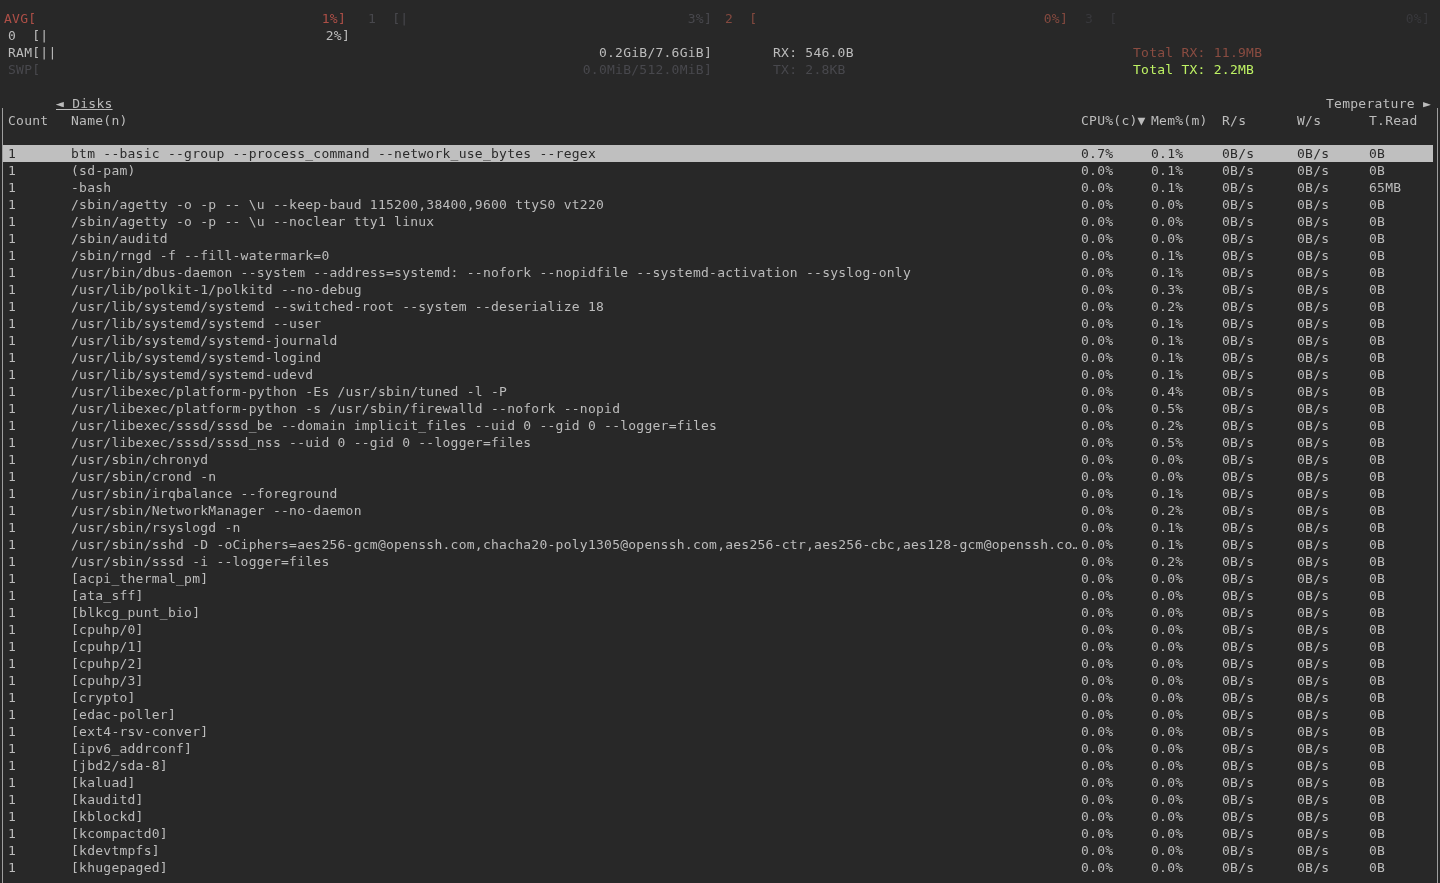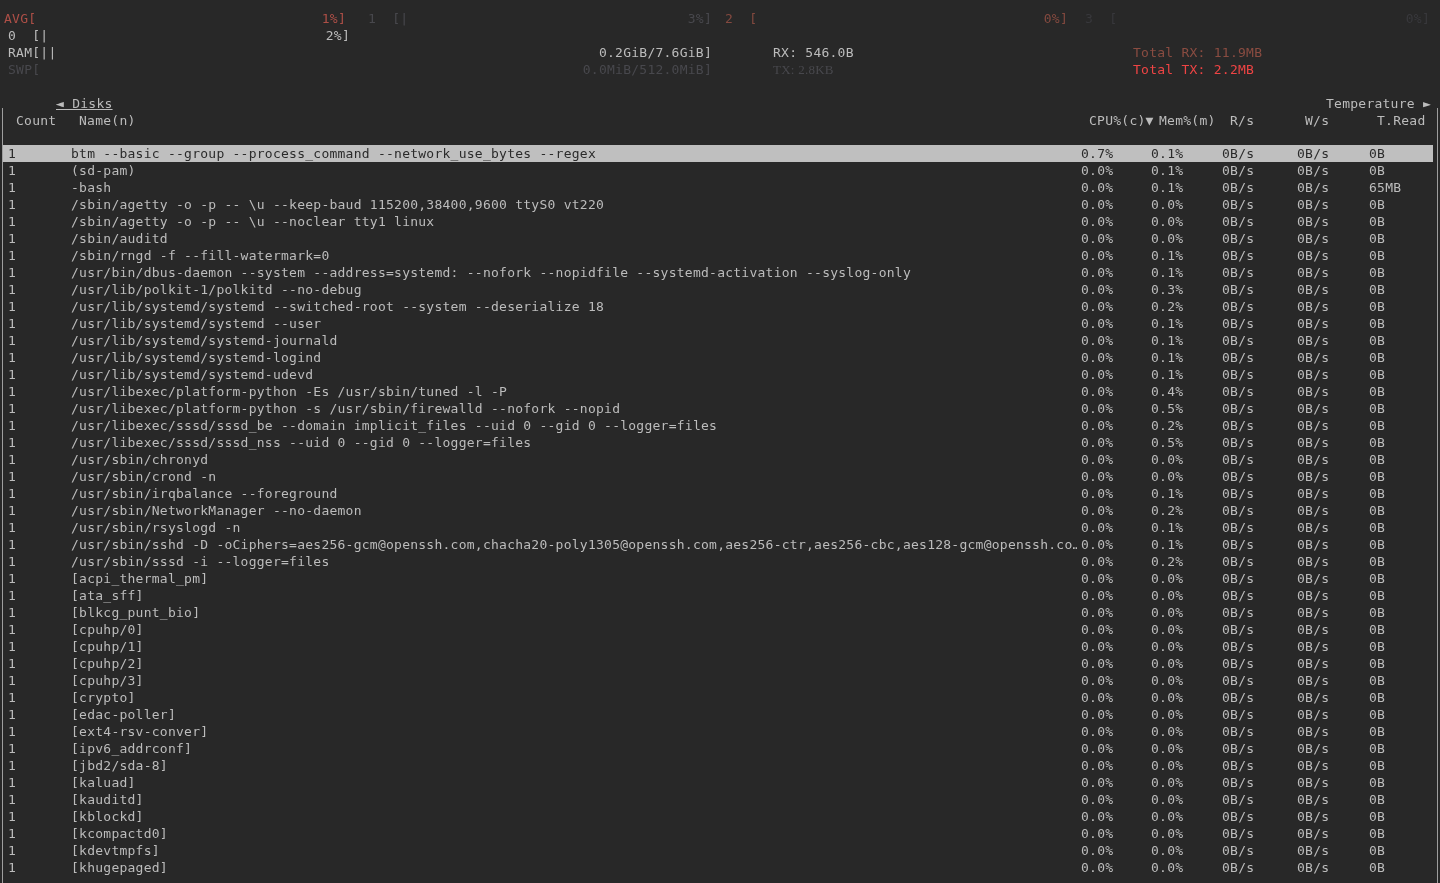--- a/index.html
+++ b/index.html
@@ -11,26 +11,26 @@
   }
   .abs{position:absolute;white-space:pre;margin-left:48px;}
   .cell{position:absolute;display:flex;white-space:pre;}
   .cell .val{margin-left:auto;}
   .c-red{color:#ad4f47;}
   .c-light{color:#bcbcbc;}
   .c-dim{color:#48484d;}
   .c-vdim{color:#38383c;}
   .c-mred{color:#84493f;}
   .c-trx{color:#8a4c41;}
-  .c-ttx{color:#ef4444;}
+  .c-ttx{color:#bef264;}
   .vline{position:absolute;top:108px;height:775px;width:1px;background:#9e9e9e;}
   #vline-left{left:2px;}
   #vline-right{left:1437px;}
   .nav{color:#bcbcbc;}
-  .hdr{position:absolute;top:112px;left:8px;width:1296px;height:17px;}
+  .hdr{position:absolute;top:112px;left:0;width:1296px;height:17px;}
   .hdr span{position:absolute;white-space:pre;}
   .prow{position:absolute;left:3px;width:1430px;height:17px;}
   .prow span{position:absolute;white-space:pre;top:0;}
   .prow .col-count{left:5px;}
   .prow .col-name{left:68px;width:1006px;overflow:hidden;}
   .prow .col-cpu{left:1078px;}
   .prow .col-mem{left:1148px;}
   .prow .col-rs{left:1219px;}
   .prow .col-ws{left:1294px;}
   .prow .col-tread{left:1366px;}
@@ -50,21 +50,21 @@
     <div class="cell c-red" style="left: 4px; width: 342px; top: 10px;"><span>AVG[</span><span class="val">1%]</span></div>
     <div class="cell c-dim" style="left: 368px; width: 344px; top: 10px;"><span>1  [|</span><span class="val">3%]</span></div>
     <div class="cell c-mred" style="left: 725px; width: 343px; top: 10px;"><span>2  [</span><span class="val">0%]</span></div>
     <div class="cell c-vdim" style="left: 1085px; width: 345px; top: 10px;"><span>3  [</span><span class="val">0%]</span></div>
     <div class="cell c-light" style="left: 8px; width: 342px; top: 27px;"><span>0  [|</span><span class="val">2%]</span></div>
     <div class="cell c-light" style="left: 8px; width: 704px; top: 44px;"><span>RAM[||</span><span class="val">0.2GiB/7.6GiB]</span></div>
     <div class="cell c-dim" style="left: 8px; width: 704px; top: 61px;"><span>SWP[</span><span class="val">0.0MiB/512.0MiB]</span></div>
   </div>
 
 <span class="abs c-light" style="left:725px;top:44px;">RX: 546.0B</span>
-<span class="abs c-dim" style="left:725px;top:61px;font-family:Liberation Serif, serif;">TX: 2.8KB</span>
+<span class="abs c-dim" style="left:725px;top:61px;">TX: 2.8KB</span>
 <span class="abs c-trx" style="left:1085px;top:44px;">Total RX: 11.9MB</span>
 <span class="abs c-ttx" style="left:1085px;top:61px;">Total TX: 2.2MB</span>
 
 <span class="abs nav" style="left:8px;top:95px;text-decoration:underline;">◄ Disks</span>
 <span class="abs nav" style="right:9px;top:95px;">Temperature ►</span>
 
 <div class="vline" id="vline-left"></div>
 <div class="vline" id="vline-right"></div>
 
 <div class="hdr">

